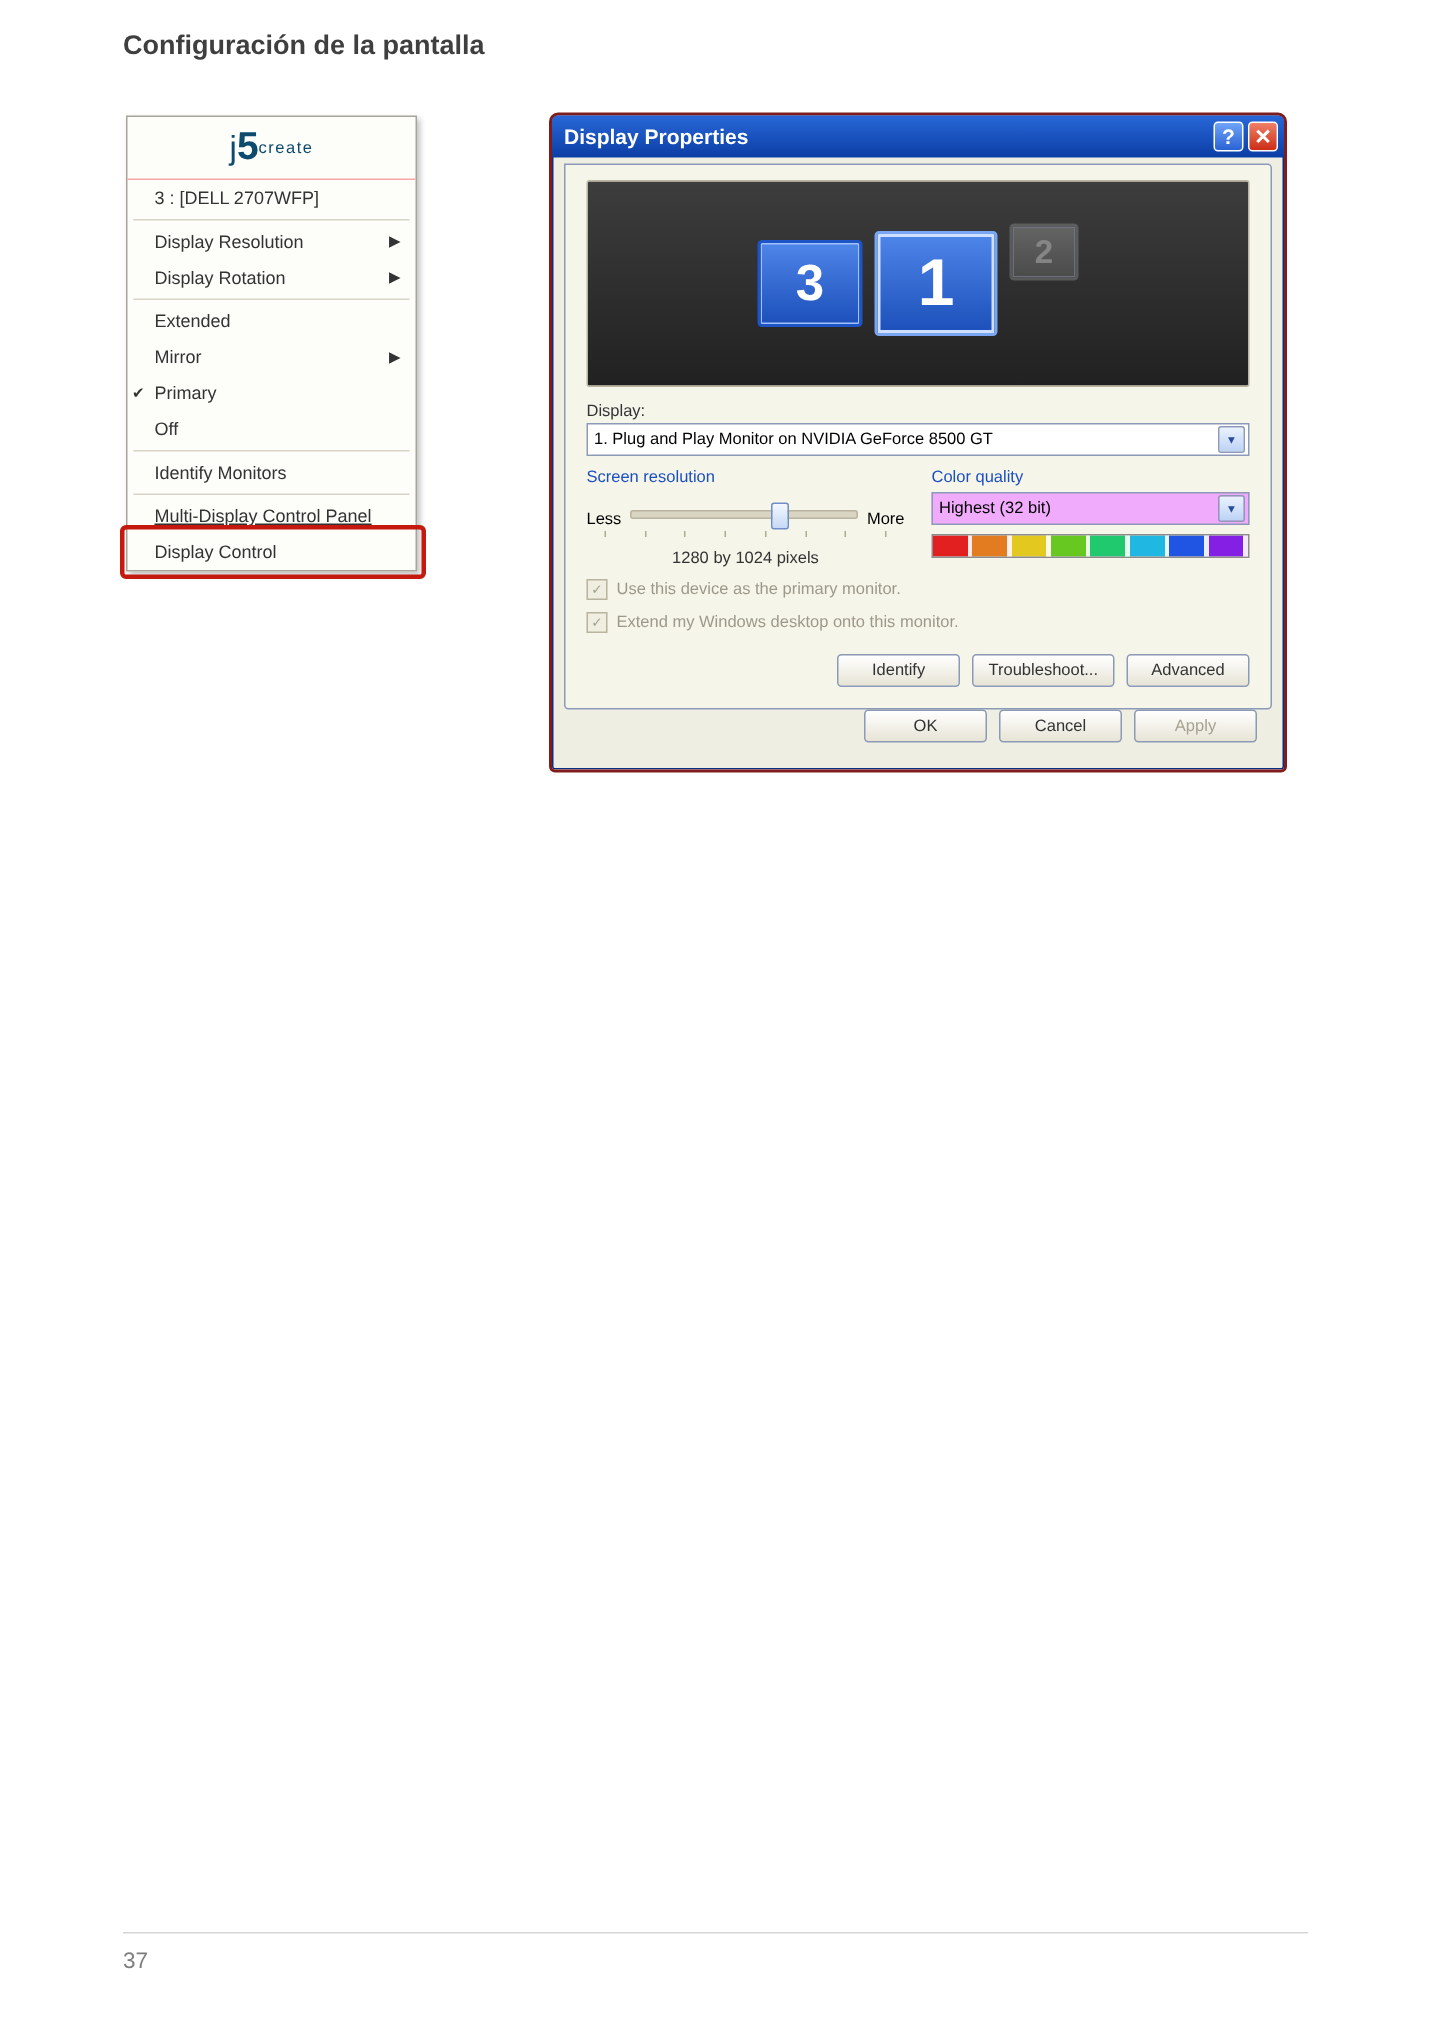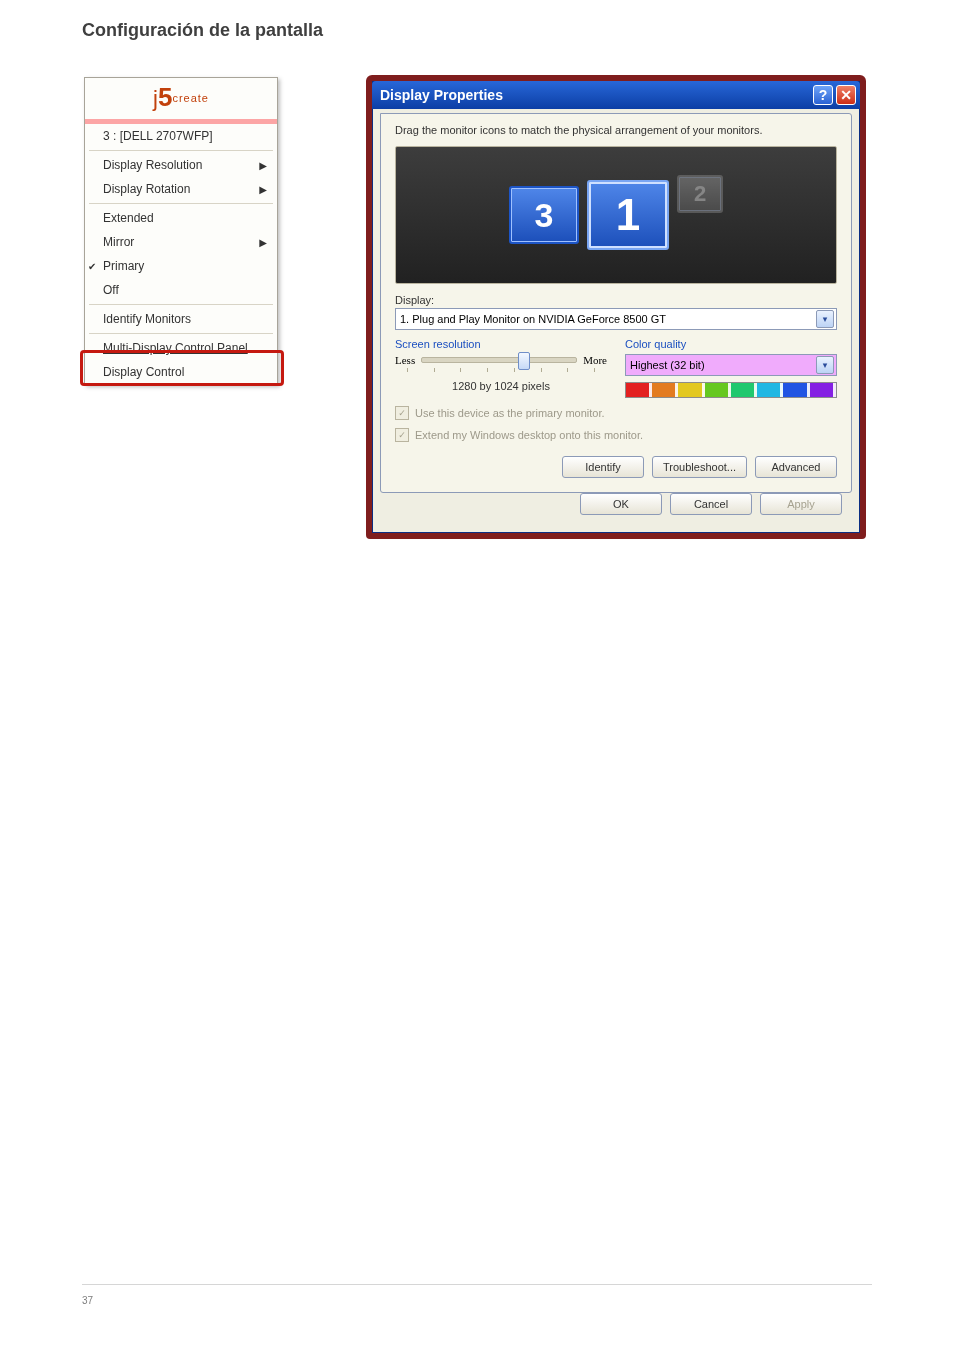--- a/index.html
+++ b/index.html
@@ -99,23 +99,23 @@
     background:#fdfdfa;
     box-shadow:2px 2px 4px rgba(0,0,0,0.25);
     font-family:Tahoma, sans-serif;
     font-size:12px;
     color:#333;
   }
   .ctx-logo{
     text-align:center;
     font-family:"Segoe UI",sans-serif;
     font-size:22px;
-    color:#c2410c;
+    color:#0c4a6e;
     padding:4px 0 6px 0;
-    border-bottom:5px solid #fca5a5;
+    border-bottom:1px solid #fca5a5;
   }
   .ctx-logo .jbig{font-weight:400;}
   .ctx-logo .five{font-weight:700;font-size:26px;}
   .ctx-logo .small{font-size:11px;letter-spacing:1px;vertical-align:4px;}
   .ctx-item{
     display:flex;
     align-items:center;
     justify-content:space-between;
     padding:4px 10px 4px 18px;
     position:relative;
@@ -127,21 +127,21 @@
     content:"✔";
     position:absolute;
     left:3px;
     font-size:10px;
     color:#333;
   }
   .ctx-underline{text-decoration:underline;text-align:right;}
   
   .dlg{
     width:488px;
-    border:6px solid #7f1d1d;
+    border:2px solid #7f1d1d;
     border-radius:6px 6px 4px 4px;
     background:var(--xp-body);
     box-shadow:0 0 0 1px #0b2e82 inset;
     font-family:Tahoma, sans-serif;
     font-size:11px;
   }
   .dlg-title{
     display:flex;
     align-items:center;
     justify-content:space-between;
@@ -230,21 +230,21 @@
     padding:0 2px 0 4px;margin-bottom:8px;
   }
   .dd-btn{
     width:16px;height:16px;border:1px solid #8c9ab7;border-radius:2px;
     background:linear-gradient(#eaf2ff,#bcd3f5);
     display:flex;align-items:center;justify-content:center;font-size:9px;color:#2a4c9b;
   }
   .two-col{display:flex;gap:18px;}
   .col{flex:1;}
   .grp-title{color:#1b4fc0;font-size:11px;margin-bottom:4px;}
-  .slider-row{display:flex;align-items:center;gap:6px;margin:4px 0 2px 0;font-family:Liberation Serif, serif;}
+  .slider-row{display:flex;gap:6px;margin:16px 0 2px 0;}
   .slider-track{
     flex:1;height:4px;background:#d9d5c2;border:1px solid #b9b49f;border-radius:2px;position:relative;
   }
   .slider-thumb{
     position:absolute;top:-6px;left:62%;
     width:10px;height:16px;background:linear-gradient(#f3f8ff,#c6d9f6);
     border:1px solid #6f8ec8;border-radius:2px;
   }
   .slider-ticks{display:flex;justify-content:space-between;margin:2px 12px 0 12px;}
   .slider-ticks span{width:1px;height:4px;background:#b0ab93;display:block;}
@@ -263,26 +263,26 @@
     min-width:82px;height:22px;border:1px solid #8c9ab7;border-radius:3px;
     background:linear-gradient(#fff,#e7e4d6);
     display:flex;align-items:center;justify-content:center;color:#333;
     padding:0 10px;box-sizing:border-box;
   }
   .btn.disabled{color:#a6a290;}
   .dlg-footer{display:flex;justify-content:flex-end;gap:8px;padding:0 10px 8px 0;}
   
   .page-footer{
     position:absolute;
-    left:82px;right:82px;bottom:44px;
+    left:82px;right:82px;bottom:34px;
     border-top:1px solid var(--divider);
     padding-top:10px;
     color:var(--text-grey);
     font-family:"Century Gothic","Segoe UI",sans-serif;
-    font-size:10px;
+    font-size:15px;
   }
 </style>
 </head>
 <body>
 
 <div class="page">
 
   <div class="section-heading">Configuración de la pantalla</div>
 
 
@@ -341,21 +341,20 @@
           <div class="tbtn help">
               <span>?</span>
             </div>
           <div class="tbtn close">
               <span>✕</span>
             </div>
         </div>
       </div>
       <div class="dlg-body">
         <div class="tabpanel">
-          <div class="instr">Drag the monitor icons to match the physical arrangement of your monitors.</div>
           <div class="monitor-arena">
             <div class="mon mon3">
                 <span>3</span>
               </div>
             <div class="mon mon1 sel">
                 <span>1</span>
               </div>
             <div class="mon mon2 dim">
                 <span>2</span>
               </div>

